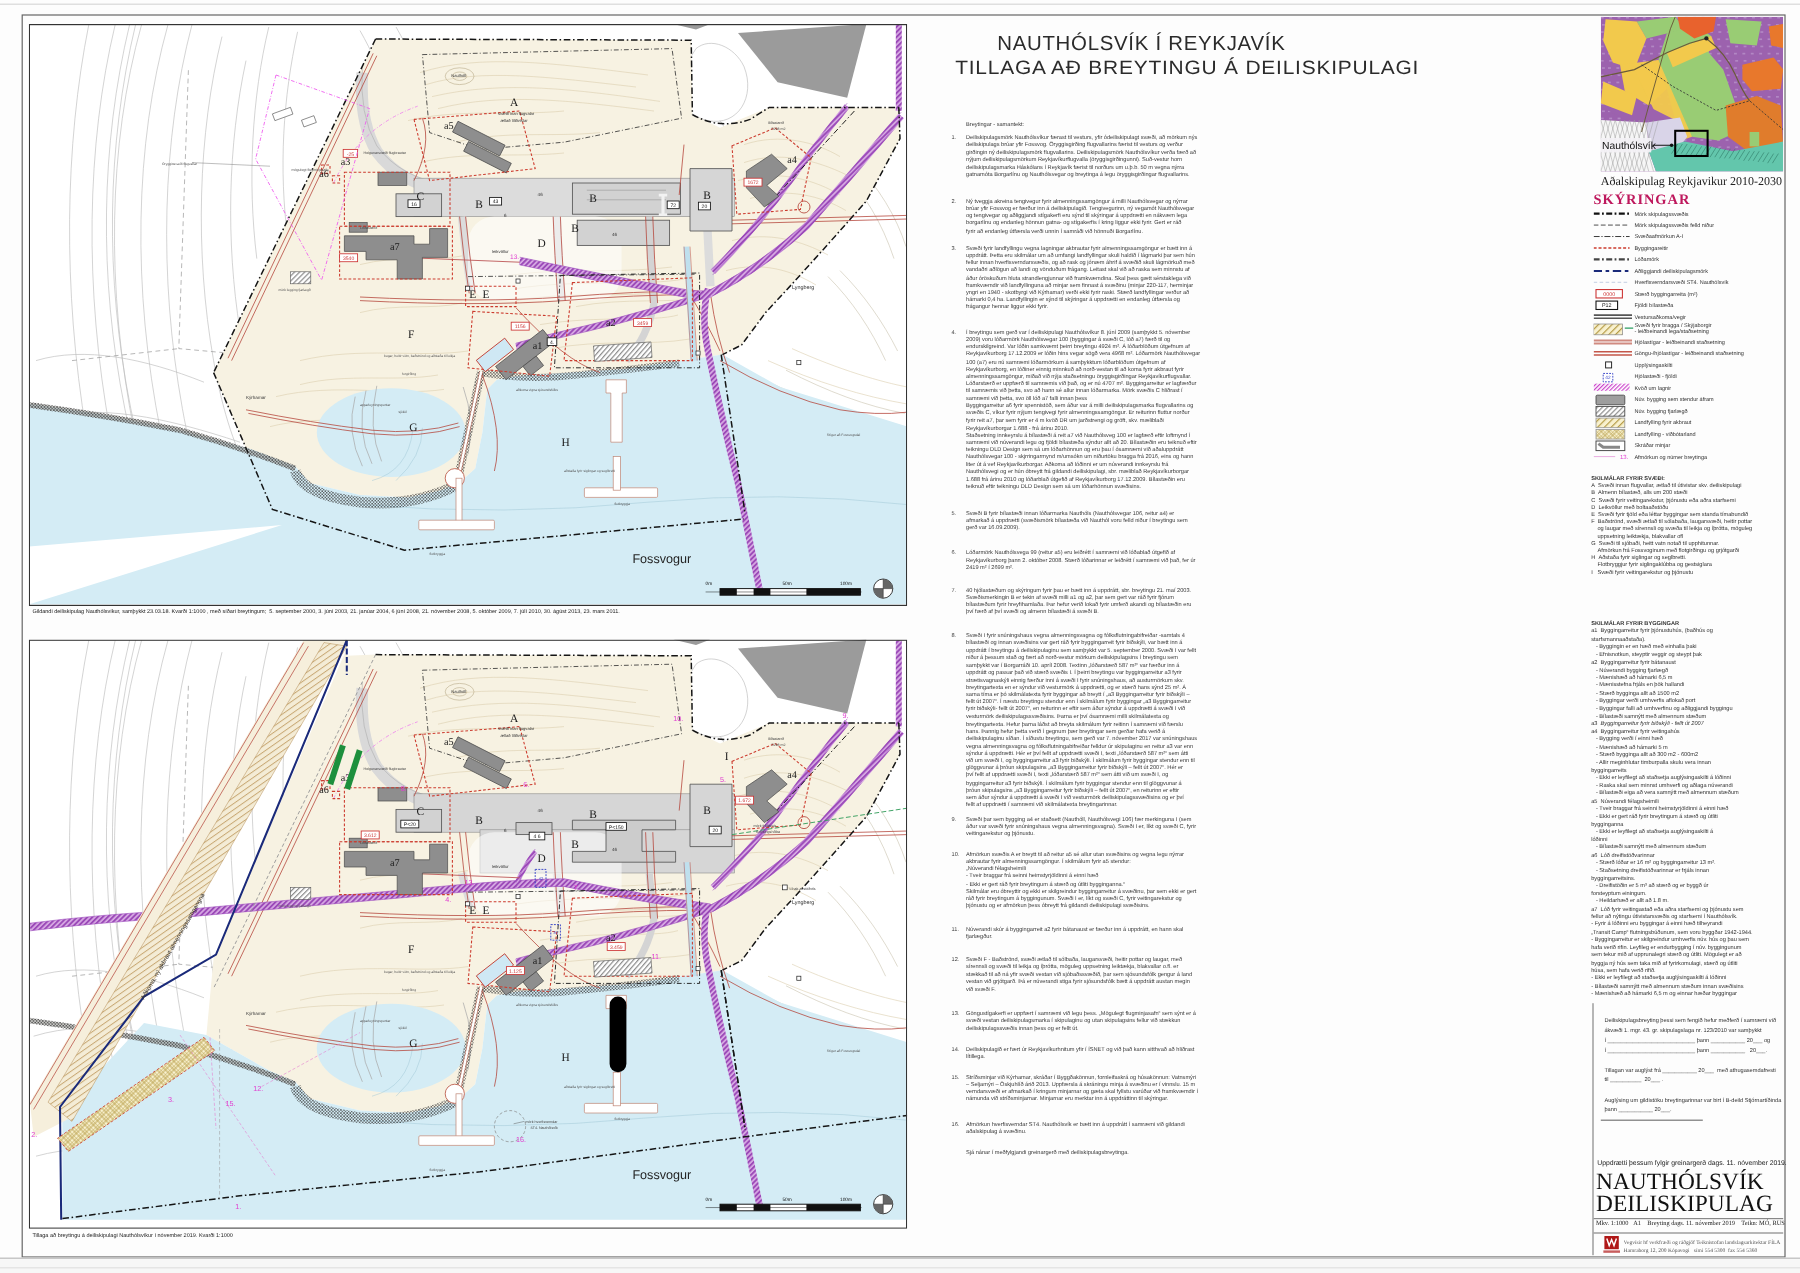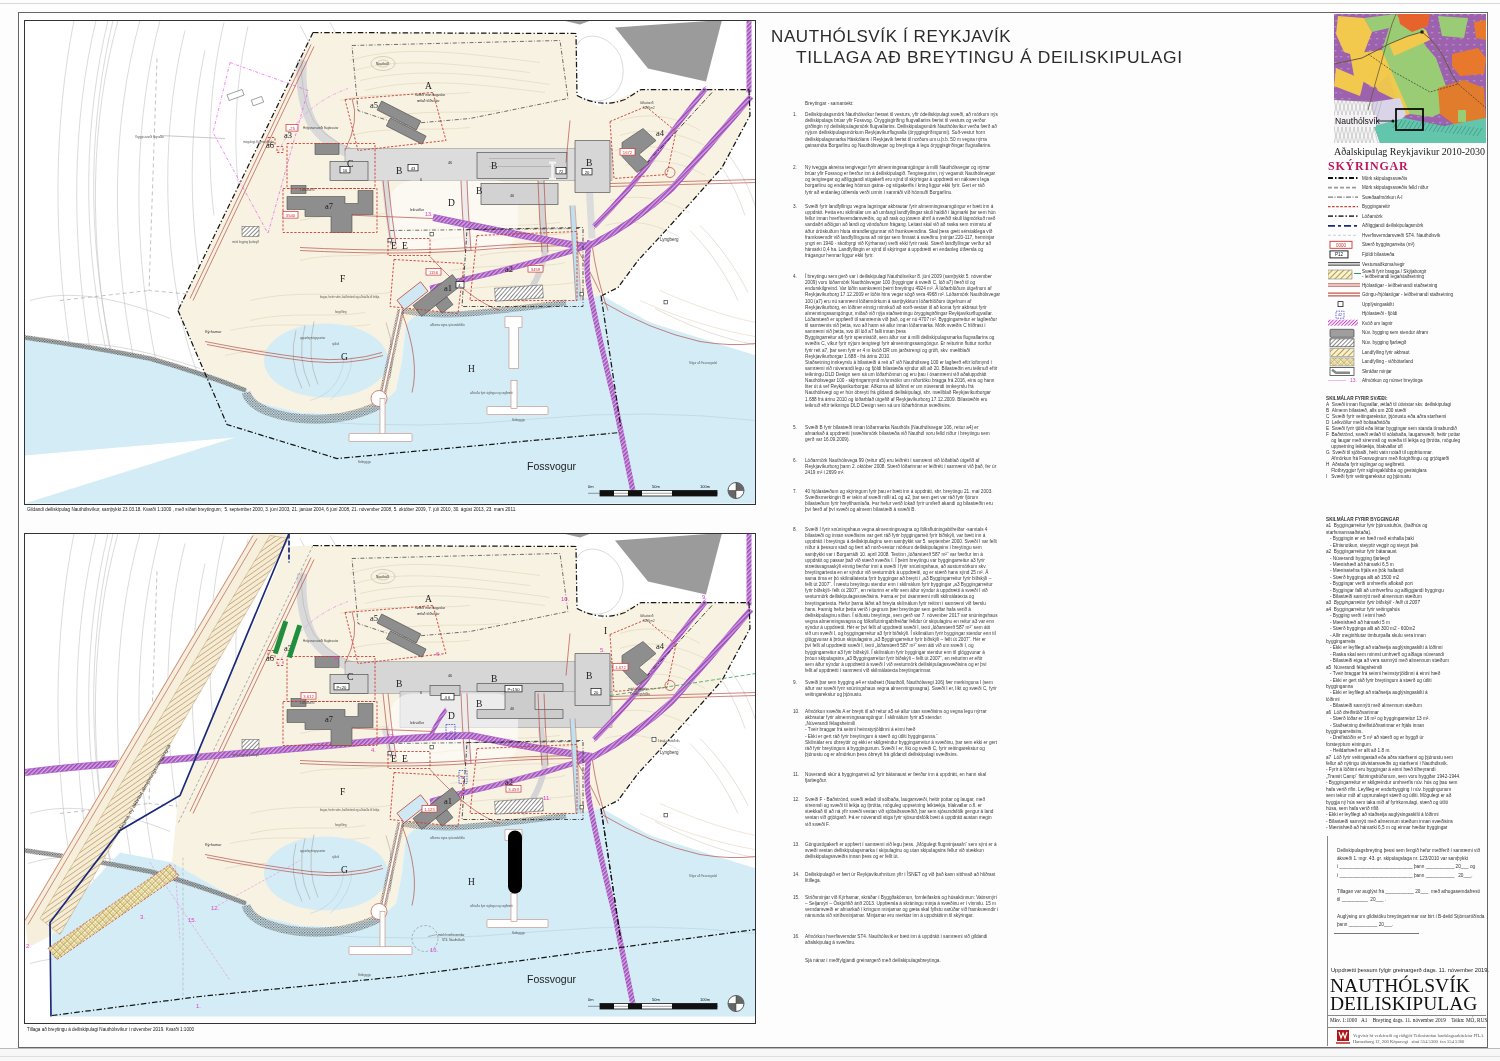--- a/index.html
+++ b/index.html
@@ -683,21 +683,21 @@
       <circle cx="736" cy="490" r="8" fill="#fff" stroke="#333" stroke-width="0.8"></circle>
       <path d="M736,482 A8,8 0 0 1 744,490 L736,490 Z" fill="#666"></path>
       <path d="M736,498 A8,8 0 0 1 728,490 L736,490 Z" fill="#666"></path>
       <path d="M736,482 L736,498 M728,490 L744,490" stroke="#333" stroke-width="0.5"></path>
     </g>
     <rect x="24.5" y="533.0" width="731" height="490" fill="none" stroke="#333" stroke-width="1"></rect>
   </svg>
 
 <div class="abs" style="left:27px;top:1027px;font-size:4.6px;color:#222;">Tillaga að breytingu á deiliskipulagi Nauthólsvíkur í nóvember 2019. Kvarði 1:1000</div>
 
-<div class="abs" style="left:771px;top:27px;font-size:17px;letter-spacing:0.6px;color:#2b2b2b;white-space:nowrap;">NAUTHÓLSVÍK Í REYKJAVÍK</div>
+<div class="abs" style="left:831px;top:27px;font-size:17px;letter-spacing:0.6px;color:#2b2b2b;white-space:nowrap;">NAUTHÓLSVÍK Í REYKJAVÍK</div>
 
 <div class="abs" style="left:796px;top:49px;font-size:16px;letter-spacing:0.6px;color:#2b2b2b;transform:scaleX(1.09);transform-origin:0 0;white-space:nowrap;">TILLAGA AÐ BREYTINGU Á DEILISKIPULAGI</div>
 
 <div class="abs itx" style="top:101px;padding-left:12px;">Breytingar - samantekt:</div>
 
 <div class="itx itm" style="top:112px;"><span class="n">1.</span>Deiliskipulagsmörk Nauthólsvíkur færast til vesturs, yfir ódeiliskipulagt svæði, að mörkum nýs<br>deiliskipulags brúar yfir Fossvog. Öryggisgirðing flugvallarins færist til vesturs og verður<br>girðingin ný deiliskipulagsmörk flugvallarins. Deiliskipulagsmörk Nauthólsvíkur verða færð að<br>nýjum deiliskipulagsmörkum Reykjavíkurflugvalla (öryggisgirðingunni). Suð-vestur horn<br>deiliskipulagsmarka Háskólans í Reykjavík færist til norðurs um u.þ.b. 50 m vegna nýrra<br>gatnamóta Borgarlínu og Nauthólsvegar og breytinga á legu öryggisgirðingar flugvallarins.</div>
 
 <div class="itx itm" style="top:165px;"><span class="n">2.</span>Ný tveggja akreina tengivegur fyrir almenningssamgöngur á milli Nauthólsvegar og nýrrar<br>brúar yfir Fossvog er færður inn á deiliskipulagið. Tengivegurinn, ný vegamót Nauthólsvegar<br>og tengivegar og aðliggjandi stígakerfi eru sýnd til skýringar á uppdrætti en nákvæm lega<br>borgarlínu og endanleg hönnun gatna- og stígakerfis í kring liggur ekki fyrir. Gert er ráð<br>fyrir að endanleg útfærsla verði unnin í samráði við hönnuði Borgarlínu.</div>
 
 <div class="itx itm" style="top:204px;"><span class="n">3.</span>Svæði fyrir landfyllingu vegna lagningar akbrautar fyrir almenningssamgöngur er bætt inn á<br>uppdrátt. Þetta eru skilmálar um að umfangi landfyllingar skuli haldið í lágmarki þar sem hún<br>fellur innan hverfisverndarsvæðis, og að rask og jónæm áhrif á svæðið skuli lágmörkuð með<br>vandaðri aðlögun að landi og vönduðum frágang. Leitast skal við að raska sem minnstu af<br>áður óröskuðum hluta strandlengjunnar við framkvæmdina. Skal þess gætt sérstaklega við<br>framkvæmdir við landfyllinguna að minjar sem finnast á svæðinu (minjar 220-117, herminjar<br>yngri en 1940 - skotbyrgi við Kýrhamar) verði ekki fyrir raski. Stærð landfyllingar verður að<br>hámarki 0,4 ha. Landfyllingin er sýnd til skýringar á uppdrætti en endanleg útfærsla og<br>frágangur hennar liggur ekki fyrir.</div>

